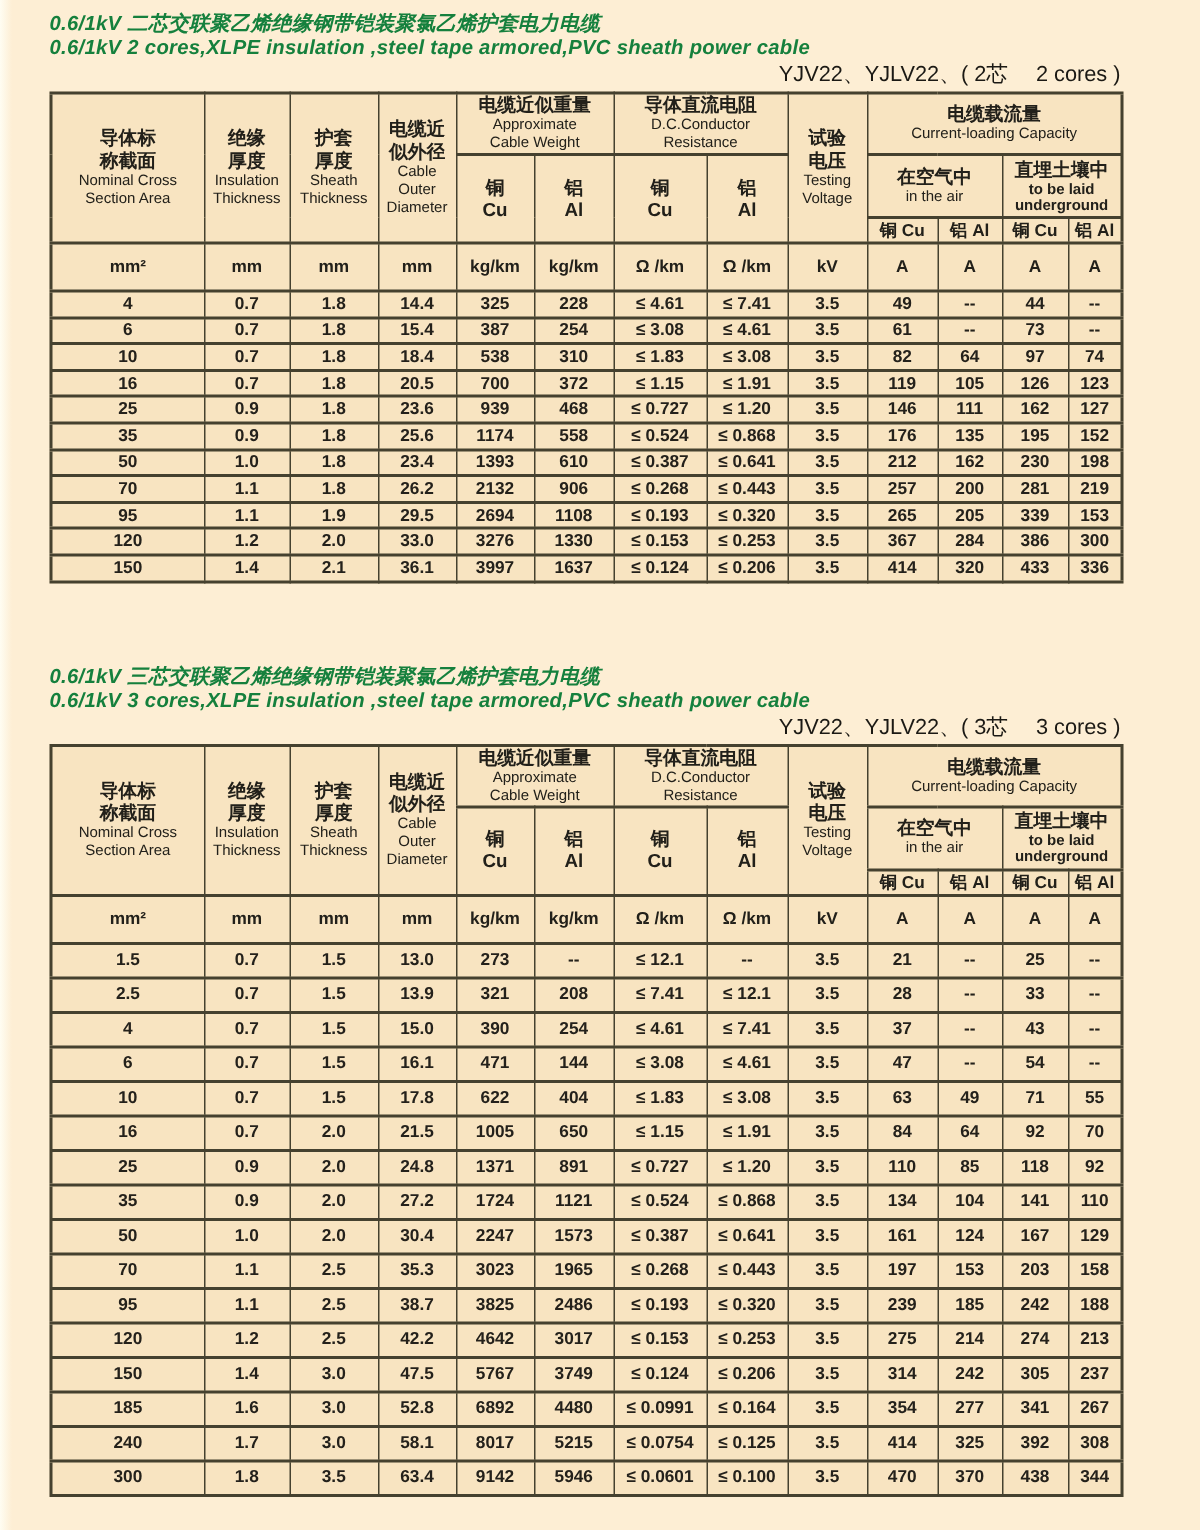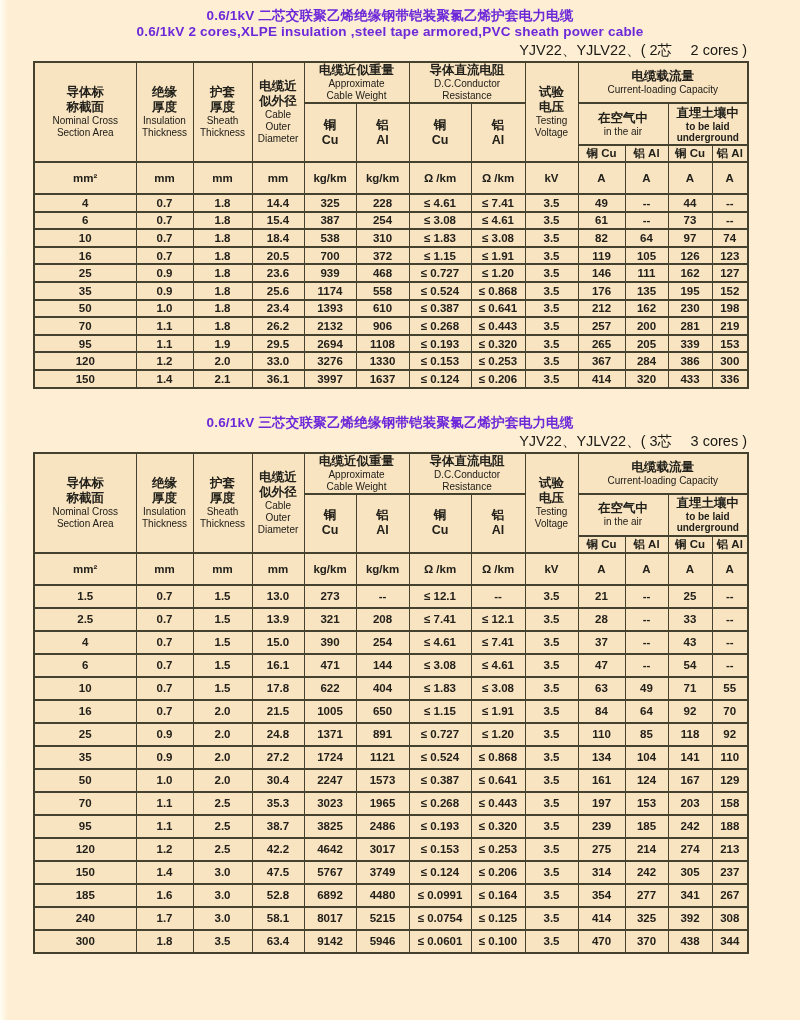--- a/index.html
+++ b/index.html
@@ -8,28 +8,28 @@
     background:#fdeed4;
     font-family:"Liberation Sans",sans-serif;
     color:#22201a;
   }
   body::before{
     content:"";position:absolute;left:0;top:0;width:8px;height:100%;
     background:linear-gradient(to right,#fffdf2,#fdeed4);
   }
   .page{padding:8px 53px 0 33px;}
   .title-zh,.title-en{
-    font-size:13.5px;font-weight:700;text-align:center;
-    line-height:16px;color:#6d28d9;letter-spacing:0.2px;
+    font-size:13.5px;font-weight:700;text-align:left;
+    line-height:16px;color:#15803d;letter-spacing:0.2px;font-style:italic;
   }
   .model-line{
     font-size:14.5px;font-weight:400;text-align:right;
     line-height:18px;color:#1b1914;padding:1px 0 2px 6px;
   }
-  .section-3cores{margin-top:26px;}
+  .section-3cores{margin-top:54px;}
   table.spec{
     border-collapse:collapse;table-layout:fixed;width:714px;
     background:#f8e4c1;border:2px solid #45412f;
   }
   table.spec th,table.spec td{
     border:1px solid #45412f;text-align:center;vertical-align:middle;
     padding:0;overflow:hidden;
   }
   table.spec tr{border-top:2px solid #45412f;border-bottom:2px solid #45412f;}
   .hr1{height:36px;} .hr2{height:42px;} .hr3{height:17px;} .units-row{height:32px;}
@@ -330,20 +330,21 @@
             <td>320</td>
             <td>433</td>
             <td>336</td>
           </tr>
         </tbody>
     </table>
   </section>
 
   <section class="section-3cores">
     <div class="title-zh">0.6/1kV 三芯交联聚乙烯绝缘钢带铠装聚氯乙烯护套电力电缆</div>
+    <div class="title-en">0.6/1kV 3 cores,XLPE insulation ,steel tape armored,PVC sheath power cable</div>
     <div class="model-line">YJV22、YJLV22、( 3芯　 3 cores )</div>
 
     <table class="spec t3c">
       <colgroup>
         <col style="width:102px">
           <col style="width:57px">
           <col style="width:59px">
           <col style="width:52px">
         <col style="width:52px">
           <col style="width:53px">

